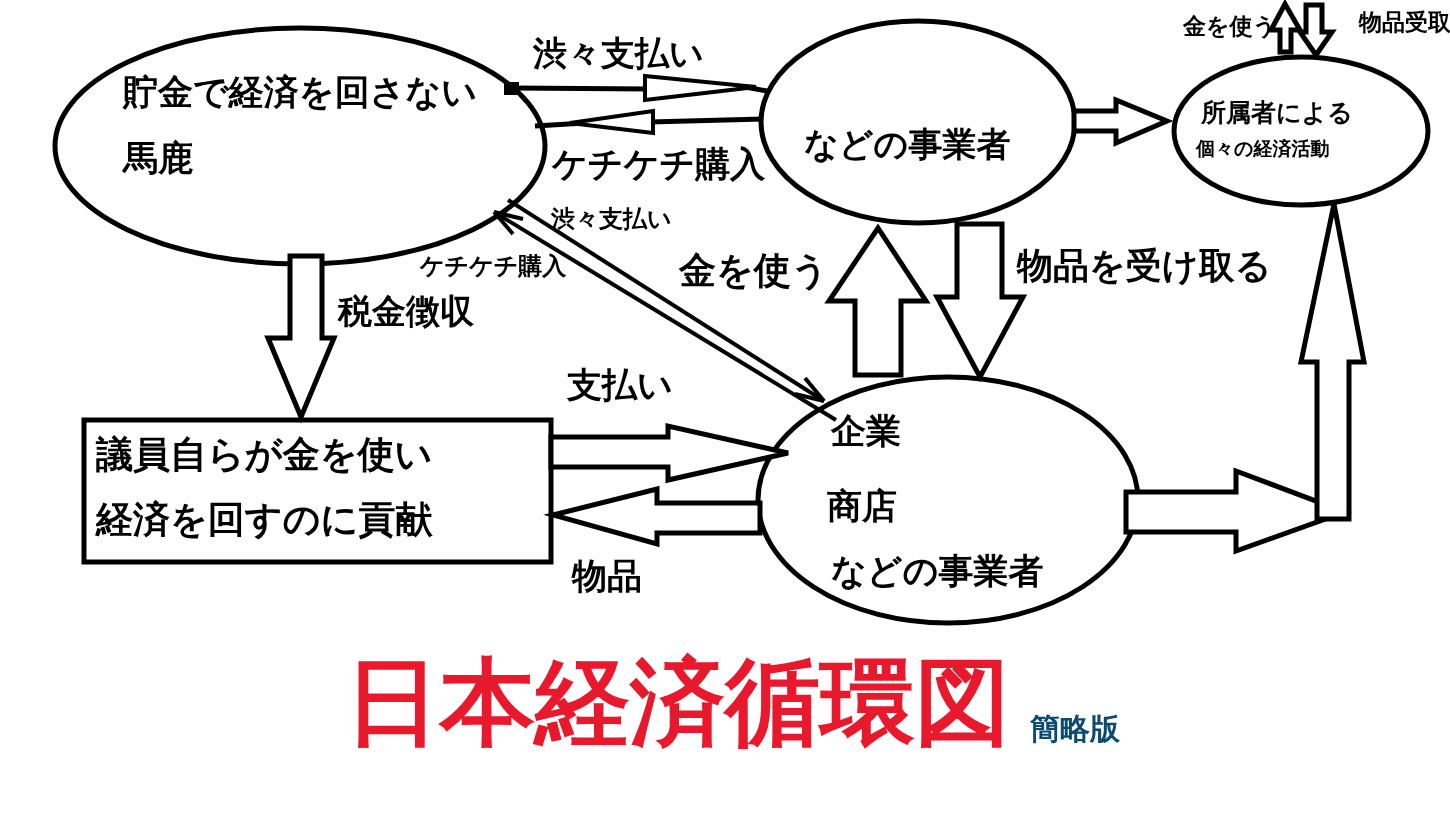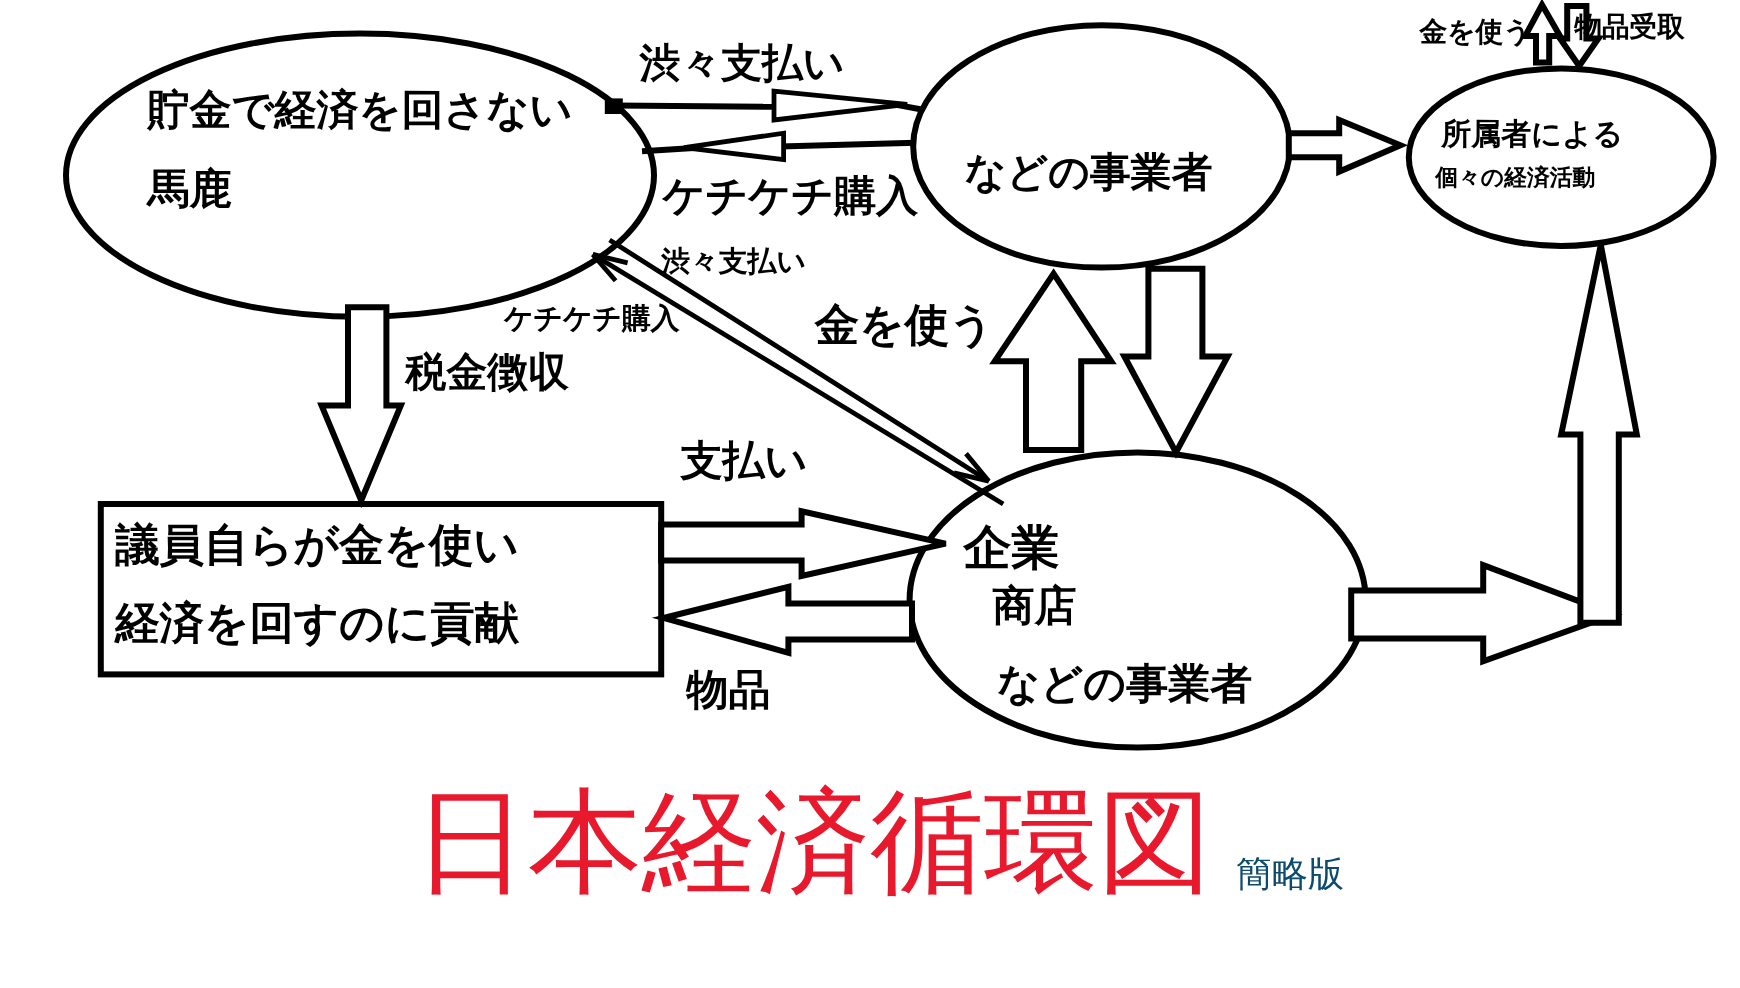--- a/index.html
+++ b/index.html
@@ -18,21 +18,21 @@
   .openhead{fill:#fff;stroke:#000;stroke-width:4;stroke-linejoin:miter;}
   .lbl{
     position:absolute;
     font-weight:bold;
     color:#000;
     white-space:nowrap;
     line-height:1;
   }
   .title{
     position:absolute;
-    font-weight:normal;
+    font-weight:bold;
     white-space:nowrap;
     line-height:1;
   }
 </style>
 </head>
 <body>
 
 <div id="canvas">
 
   <svg class="layer" width="1450" height="823" viewBox="0 0 1450 823">
@@ -76,31 +76,32 @@
   <div class="lbl" style="left:123px;top:140px;font-size:35px;">馬鹿</div>
 
   <div class="lbl" style="left:804px;top:127px;font-size:34px;">などの事業者</div>
 
   <div class="lbl" style="left:1201px;top:100px;font-size:25px;">所属者による</div>
   <div class="lbl" style="left:1196px;top:139px;font-size:19px;">個々の経済活動</div>
 
   <div class="lbl" style="left:96px;top:436px;font-size:37px;">議員自らが金を使い</div>
   <div class="lbl" style="left:96px;top:501px;font-size:37px;">経済を回すのに貢献</div>
 
-  <div class="lbl" style="left:803px;top:413px;font-size:40px;margin-top:24px;">企業</div>
+  <div class="lbl" style="left:831px;top:413px;font-size:35px;">企業</div>
   <div class="lbl" style="left:827px;top:488px;font-size:35px;">商店</div>
   <div class="lbl" style="left:831px;top:553px;font-size:35px;">などの事業者</div>
 
   <div class="lbl" style="left:533px;top:36px;font-size:34px;">渋々支払い</div>
   <div class="lbl" style="left:552px;top:146px;font-size:35px;">ケチケチ購入</div>
   <div class="lbl" style="left:551px;top:207px;font-size:24px;">渋々支払い</div>
   <div class="lbl" style="left:420px;top:254px;font-size:24px;">ケチケチ購入</div>
   <div class="lbl" style="left:338px;top:294px;font-size:34px;">税金徴収</div>
   <div class="lbl" style="left:679px;top:252px;font-size:37px;">金を使う</div>
+  <div class="lbl" style="left:1017px;top:248px;font-size:36px;">物品を受け取る</div>
   <div class="lbl" style="left:567px;top:367px;font-size:35px;">支払い</div>
   <div class="lbl" style="left:572px;top:558px;font-size:35px;">物品</div>
   <div class="lbl" style="left:1183px;top:15px;font-size:23px;">金を使う</div>
-  <div class="lbl" style="left:1312px;top:11px;font-size:23px;text-align:right;">物品受取</div>
+  <div class="lbl" style="left:1359px;top:11px;font-size:23px;text-align:right;">物品受取</div>
 
   <div class="title" style="left:345px;top:655px;font-size:95px;color:#e8192c;">日本経済循環図</div>
   <div class="title" style="left:1030px;top:714px;font-size:30px;color:#0c4a6e;">簡略版</div>
 
 </div>
 
 </body></html>

